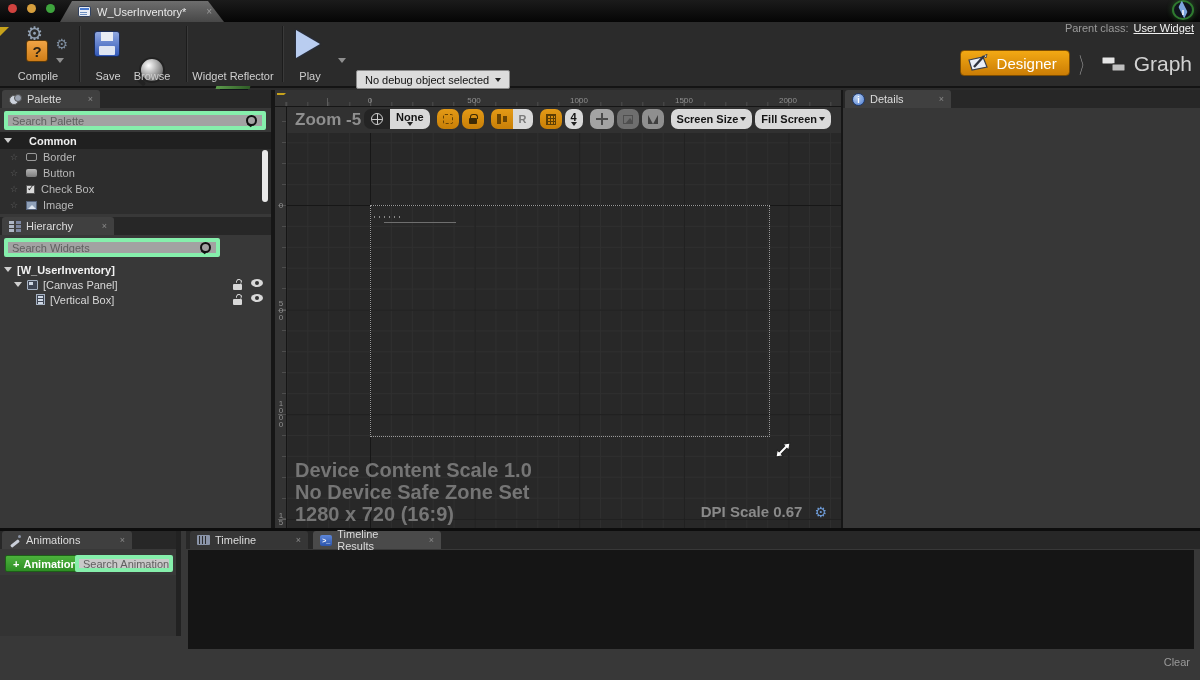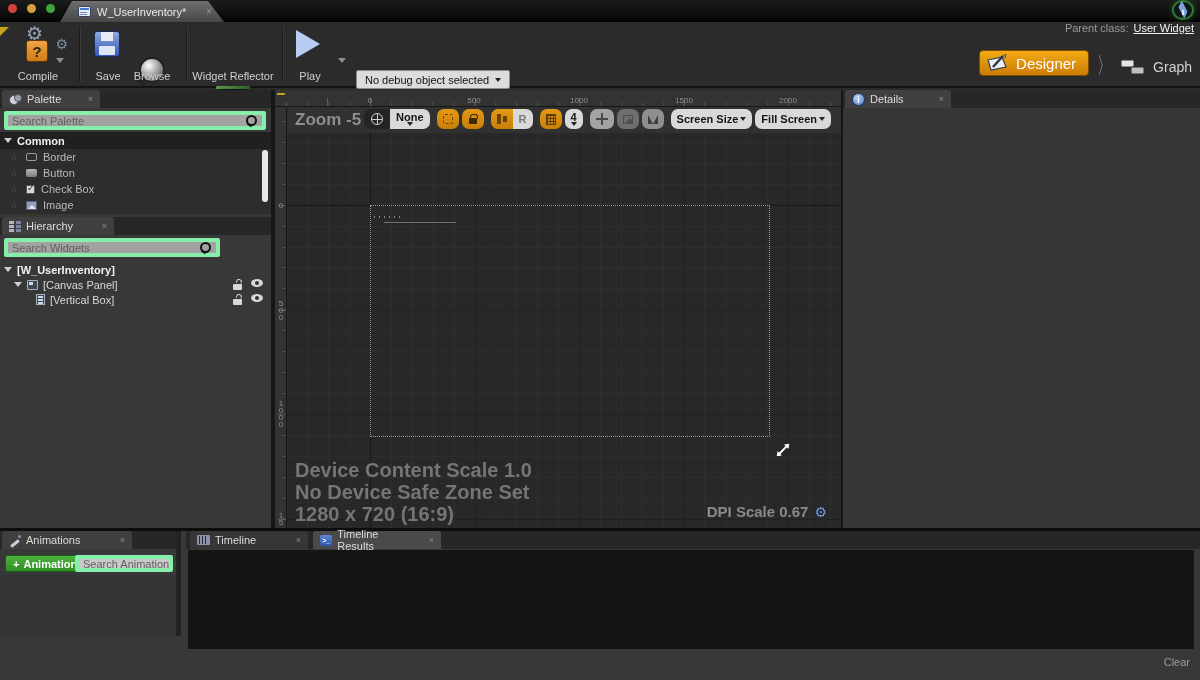--- a/index.html
+++ b/index.html
@@ -66,41 +66,41 @@
   .debug-filter-label { left:422px; top:69px; transform:translateX(-50%); font-size:11px; color:#9a9a9a; }
   .parent-row { right:6px; top:0px; display:flex; gap:5px; align-items:baseline; font-size:11px; }
   .parent-label { color:#9a9a9a; }
   .parent-value { color:#f0f0f0; text-decoration:underline; }
   .mode-row { right:8px; top:22px; display:flex; align-items:flex-end; gap:8px; height:32px; }
   .designer-btn { display:flex; align-items:center; gap:7px; padding:3px 12px 3px 7px; border-radius:4px;
     background:linear-gradient(#f3a914,#cb7d05); border:1px solid #7c4d03; }
   .designer-btn span { color:#fff; font-size:15px; }
   .mode-chevron { color:#9a9a9a; font-size:15px; transform:scaleY(1.5); }
   .graph-btn { display:flex; align-items:center; gap:7px; }
-  .graph-btn span { color:#d2d2d2; font-size:14px; }
+  .graph-btn span { color:#d2d2d2; font-size:21px; }
 
   
   .tabstrip { position:absolute; left:0; top:0; right:0; height:18px; background:#272727; }
   .ptab { position:absolute; top:0; height:18px; background:#404040; border-radius:3px 3px 0 0;
     display:flex; align-items:center; gap:5px; padding:0 7px;justify-content:flex-end; }
   .ptab .t { font-size:11px; color:#dcdcdc; }
   .ptab .x { font-size:9px; color:#8a8a8a; margin-left:auto; padding-left:10px; }
   .searchbox { position:absolute; height:19px; background:#a2a2a2; border:4px solid #86efac; border-radius:2px;
     display:flex; align-items:center; }
   .searchbox input { flex:1; height:100%; border:0; outline:0; background:transparent; font-size:11px; color:#333;
     padding:0 4px; font-family:"Liberation Sans",sans-serif; }
   .searchbox input::placeholder { color:#5f5f5f; opacity:1; }
   .mag-s { width:11px; height:11px; position:relative; margin-right:4px; flex:none; }
   .mag-s:before{ content:""; position:absolute; right:1px; top:0; width:7px; height:7px; border:2px solid #111; border-radius:50%; }
   .mag-s:after{ content:""; position:absolute; left:0; bottom:0; width:5px; height:2px; background:#111; transform:rotate(38deg); }
 
   
   .main-left { left:0; top:90px; width:271px; height:438px; background:#383838; }
   .cat-header { position:absolute; left:0; right:0; height:17px; background:#202020;
-    display:flex; align-items:center; gap:5px; padding-left:4px; }
+    display:flex; align-items:center; gap:17px; padding-left:4px; }
   .cat-header span { font-size:11px; font-weight:bold; color:#f0f0f0; }
   .tri-exp { width:0; height:0; border-left:4px solid transparent; border-right:4px solid transparent; border-top:5px solid #cfcfcf; }
   .pal-list { position:absolute; left:0; right:0; background:#2d2d2d; }
   .pal-row { height:16px; display:flex; align-items:center; gap:6px; padding-left:10px; }
   .pal-row .star { color:#606060; font-size:9px; width:10px; }
   .pal-row .lbl { color:#b9b9b9; font-size:11px; }
   .icon-border { width:11px; height:8px; border:1px solid #9a9a9a; border-radius:2px; }
   .icon-button { width:11px; height:8px; background:linear-gradient(#b5b5b5,#7d7d7d); border-radius:2px; }
   .icon-check { width:9px; height:9px; background:#d8d8d8; border:1px solid #555; position:relative; }
   .icon-check:before{ content:"✓"; position:absolute; left:0px; top:-3px; font-size:9px; color:#222; }
@@ -179,21 +179,21 @@
   .glyph-flip:before{ content:""; position:absolute; left:0; bottom:0; width:0; height:0;
     border-left:5px solid #3f3f3f; border-top:9px solid transparent; }
   .glyph-flip:after{ content:""; position:absolute; right:0; bottom:0; width:0; height:0;
     border-right:5px solid #3f3f3f; border-top:9px solid transparent; }
   .design-rect { position:absolute; left:83px; top:98px; width:400px; height:232px; border:1px dotted #9a9a9a; }
   .vbox-dots { position:absolute; left:3px; top:10px; width:28px; height:2px;
     background:repeating-linear-gradient(90deg,#8a8a8a 0 1px,transparent 1px 5px); }
   .vbox-line { position:absolute; left:13px; top:16px; width:72px; height:1px; background:#6f6f6f; }
   .resize-cursor { position:absolute; left:485px; top:332px; }
   .info-block { position:absolute; left:8px; top:352px; font-size:20px; font-weight:bold; color:#757575; line-height:22px; }
-  .dpi-row { position:absolute; right:14px; top:396px; display:flex; align-items:center; gap:6px; }
+  .dpi-row { position:absolute; right:14px; top:396px; display:flex; align-items:center; gap:12px; }
   .dpi-row span.t { font-size:15px; font-weight:bold; color:#8a8a8a; }
   .gear-blue { font-size:14px; color:#6d9ad5; line-height:1; }
 
   
   .details-panel { left:843px; top:90px; width:357px; height:438px; background:#373737; }
   .info-i { width:13px; height:13px; border-radius:50%; background:radial-gradient(circle at 35% 30%,#bcd2f2,#4a7bd0);
     border:1px solid #1f3a6e; color:#fff; font-size:9px; font-weight:bold; text-align:center; line-height:13px; }
 
   
   .bottom-sep { left:0; top:528px; width:1200px; height:3px; background:#0d0d0d; }

